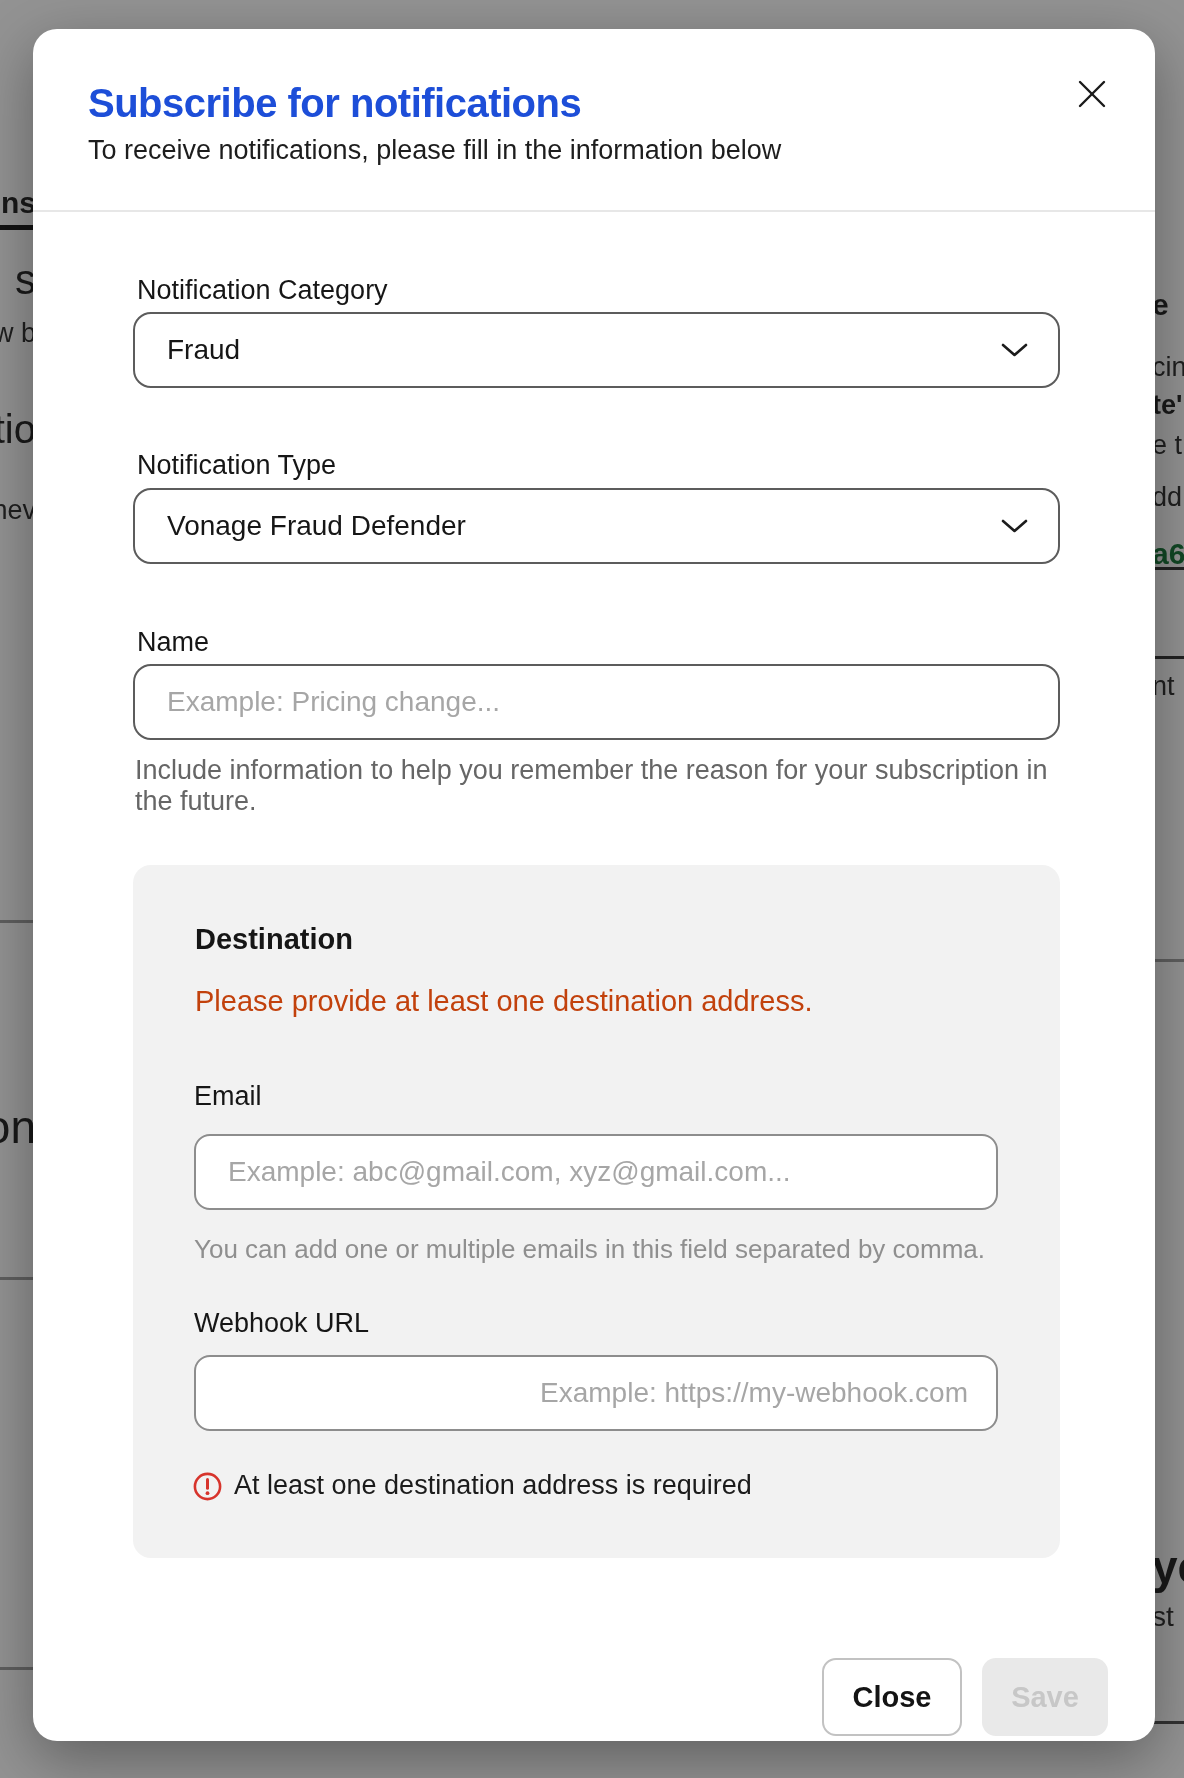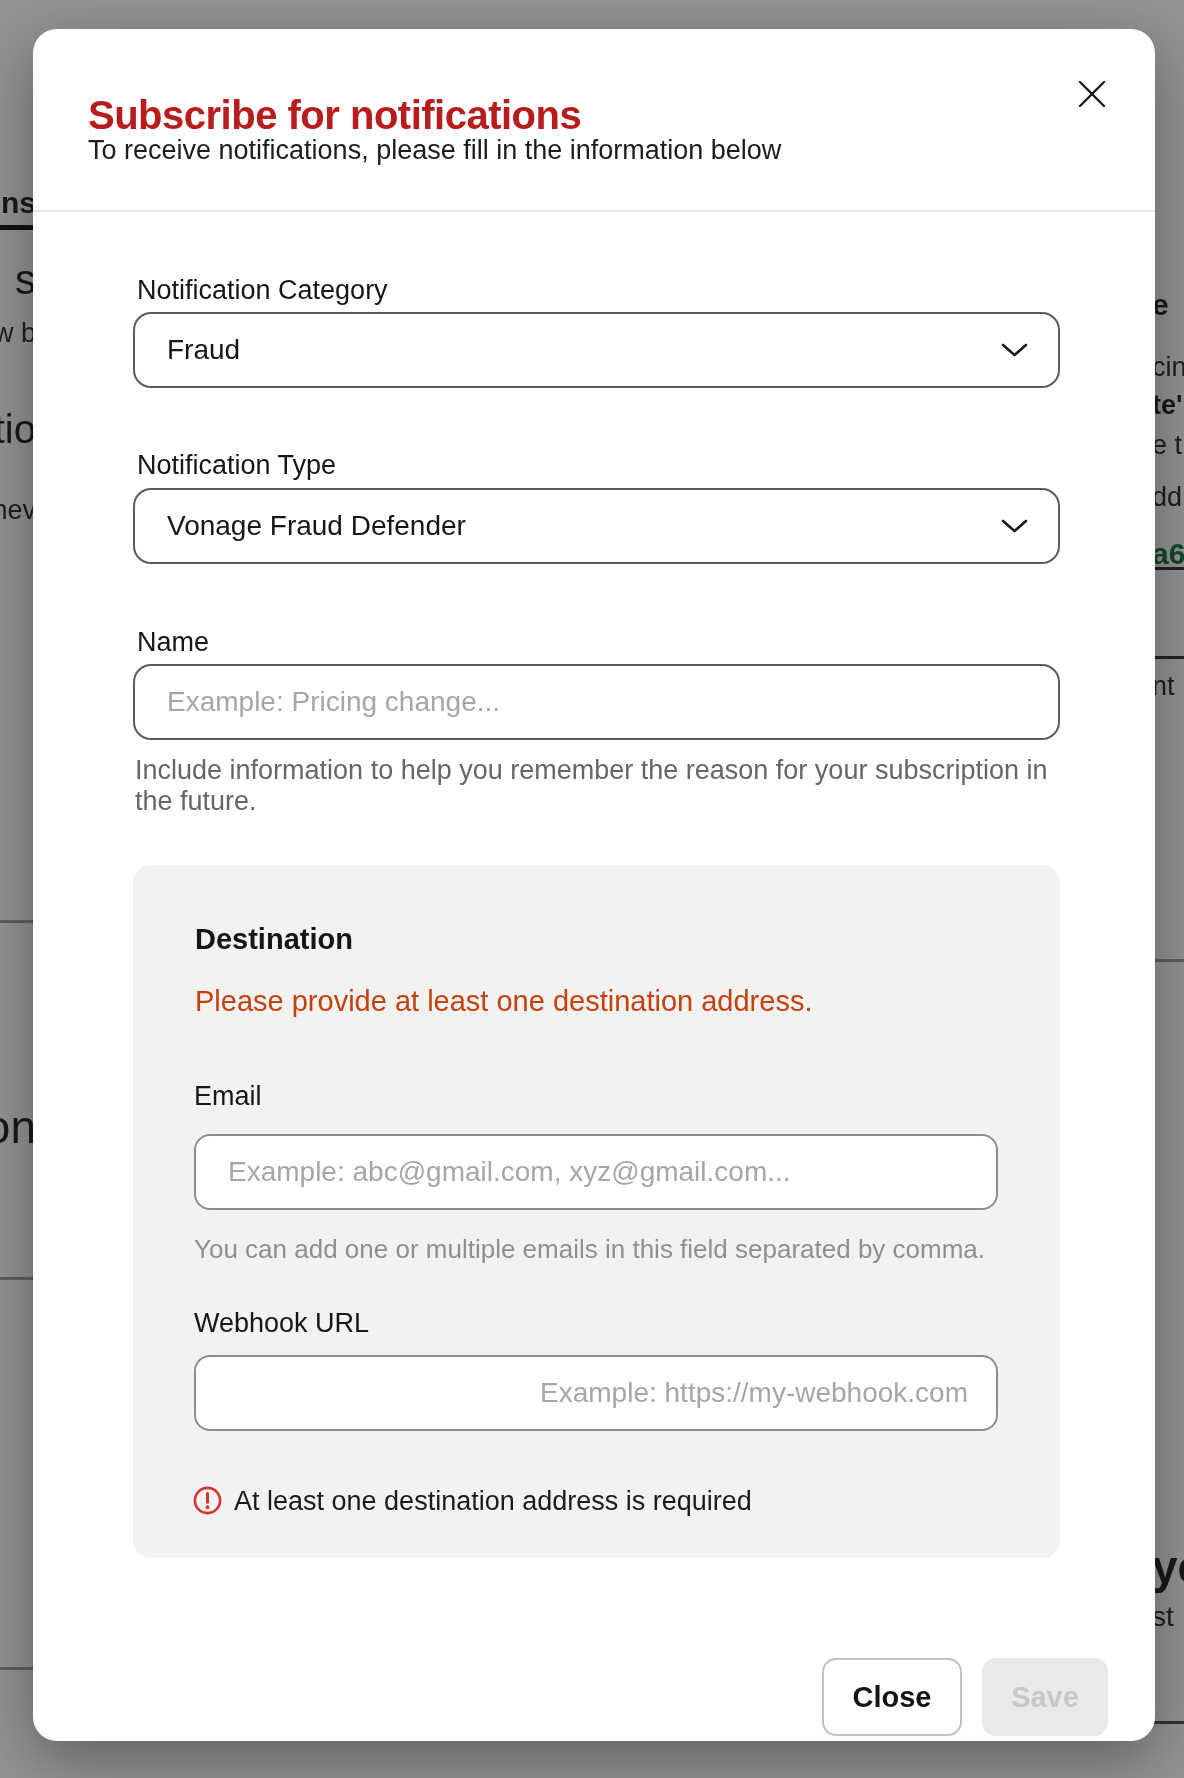--- a/index.html
+++ b/index.html
@@ -23,22 +23,22 @@
   
   .overlay { position:absolute; inset:0; background:rgba(22,22,22,0.45); z-index:5; }
 
   
   .modal {
     position:absolute; left:33px; top:29px; width:1122px; height:1712px;
     background:#ffffff; border-radius:24px; z-index:10;
     box-shadow:0 18px 60px rgba(0,0,0,0.35);
   }
   .modal-title {
-    position:absolute; left:55px; top:64px;
-    font-size:40px; font-weight:700; letter-spacing:-0.5px; color:#b91c1c;
+    position:absolute; left:55px; top:52px;
+    font-size:40px; font-weight:700; letter-spacing:-0.5px; color:#1d4ed8;
   }
   .modal-subtitle {
     position:absolute; left:55px; top:106px;
     font-size:27px; color:#1d1d1d;
   }
   .close-btn {
     position:absolute; left:1042px; top:48px; width:34px; height:34px;
     background:none; border:none; cursor:pointer; padding:0;
   }
   .header-divider {
@@ -70,21 +70,21 @@
   .dest-panel {
     position:absolute; left:100px; top:836px; width:927px; height:693px;
     background:#f2f2f2; border-radius:18px;
   }
   .dest-heading { position:absolute; left:62px; top:58px; font-size:29px; font-weight:700; color:#161616; }
   .dest-desc { position:absolute; left:62px; top:120px; font-size:29px; color:#c2410c; }
   .dest-label { position:absolute; left:61px; font-size:27px; color:#161616; }
   .dest-input { left:61px; width:804px;margin-top:8px; }
   .dest-helper { position:absolute; left:61px; top:369px; font-size:26px; color:#8f8f8f; }
 
-  .error-row { position:absolute; left:60px; top:605px; display:flex; align-items:flex-start; gap:12px;margin-top:16px; }
+  .error-row { position:absolute; left:60px; top:605px; display:flex; align-items:flex-end; gap:12px; }
   .error-text { font-size:27px; color:#1b1b1b; }
 
   .footer-btn {
     position:absolute; top:1629px; height:78px; border-radius:14px;
     font-family:"Liberation Sans","DejaVu Sans",sans-serif;
     font-size:29px; font-weight:700; cursor:pointer;
   }
   .close-footer-btn { left:789px; width:140px; background:#fff; border:2px solid #c2c2c2; color:#141414; }
   .save-btn { left:949px; width:126px; background:#e9e9e9; border:none; color:#c7c7c7; cursor:default; }
 </style>

